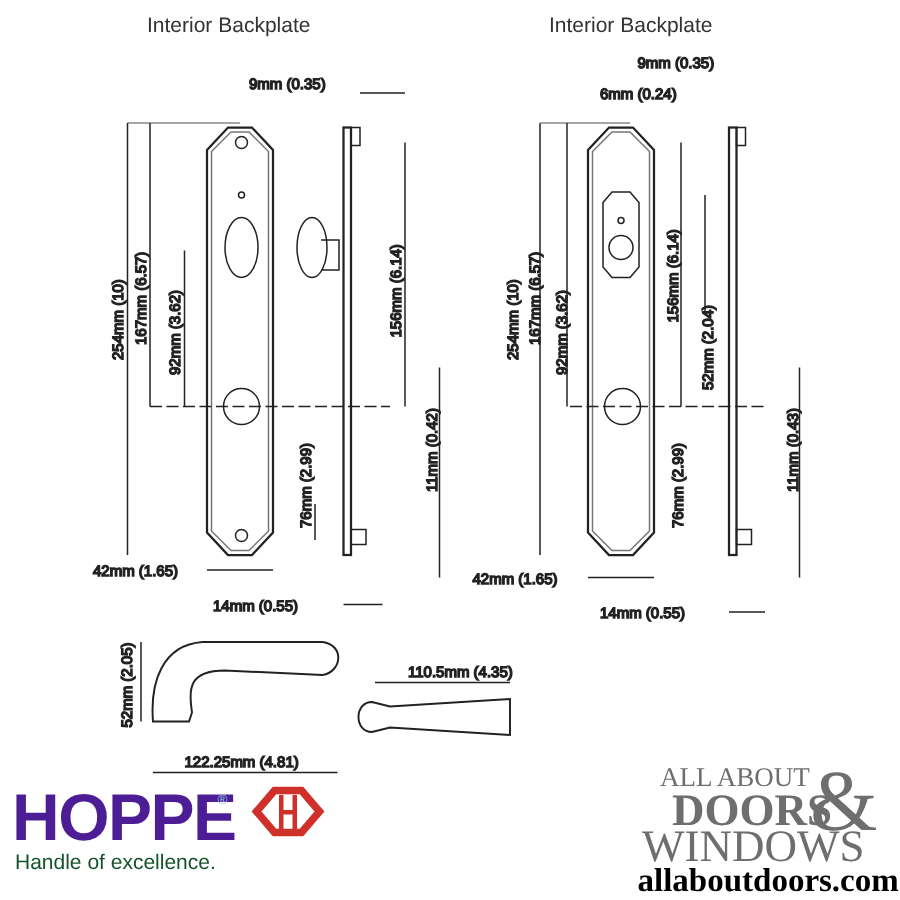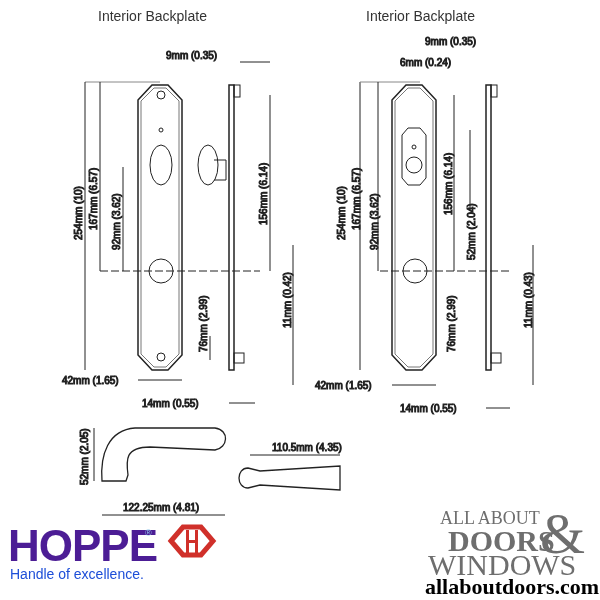--- a/index.html
+++ b/index.html
@@ -1,21 +1,21 @@
 <!DOCTYPE html>
 <html><head>
 <meta charset="utf-8">
 <style>
   html,body{margin:0;padding:0;background:#fff;}
   body{width:600px;height:600px;position:relative;overflow:hidden;font-family:"Liberation Sans",sans-serif;color:#222;}
   svg{position:absolute;left:0;top:0;}
   .title{position:absolute;font-size:14px;color:#333;}
   .dim{font-size:10px;fill:#222;font-family:"Liberation Sans",sans-serif;}
   .hoppe{position:absolute;left:8px;top:521px;font-size:44px;font-weight:bold;color:#4c1d95;letter-spacing:-1px;font-family:"Liberation Sans",sans-serif;}
-  .tagline{position:absolute;left:10px;top:566px;font-size:14px;color:#1d4ed8;}
+  .tagline{position:absolute;left:10px;top:566px;font-size:14px;color:#14532d;}
   .reg{position:absolute;left:145px;top:528px;font-size:9px;color:#8cc3e8;}
   .aad{position:absolute;font-family:"Liberation Serif",serif;color:#6e6e6e;}
   .aad-url{position:absolute;font-family:"Liberation Serif",serif;color:#000000;font-size:22px;font-weight:bold;left:425px;top:574px;}
 </style>
 </head>
 <body>
 
 <div class="title" style="left:98px;top:8px;">Interior Backplate</div>
 <div class="title" style="left:366px;top:8px;">Interior Backplate</div>
 

